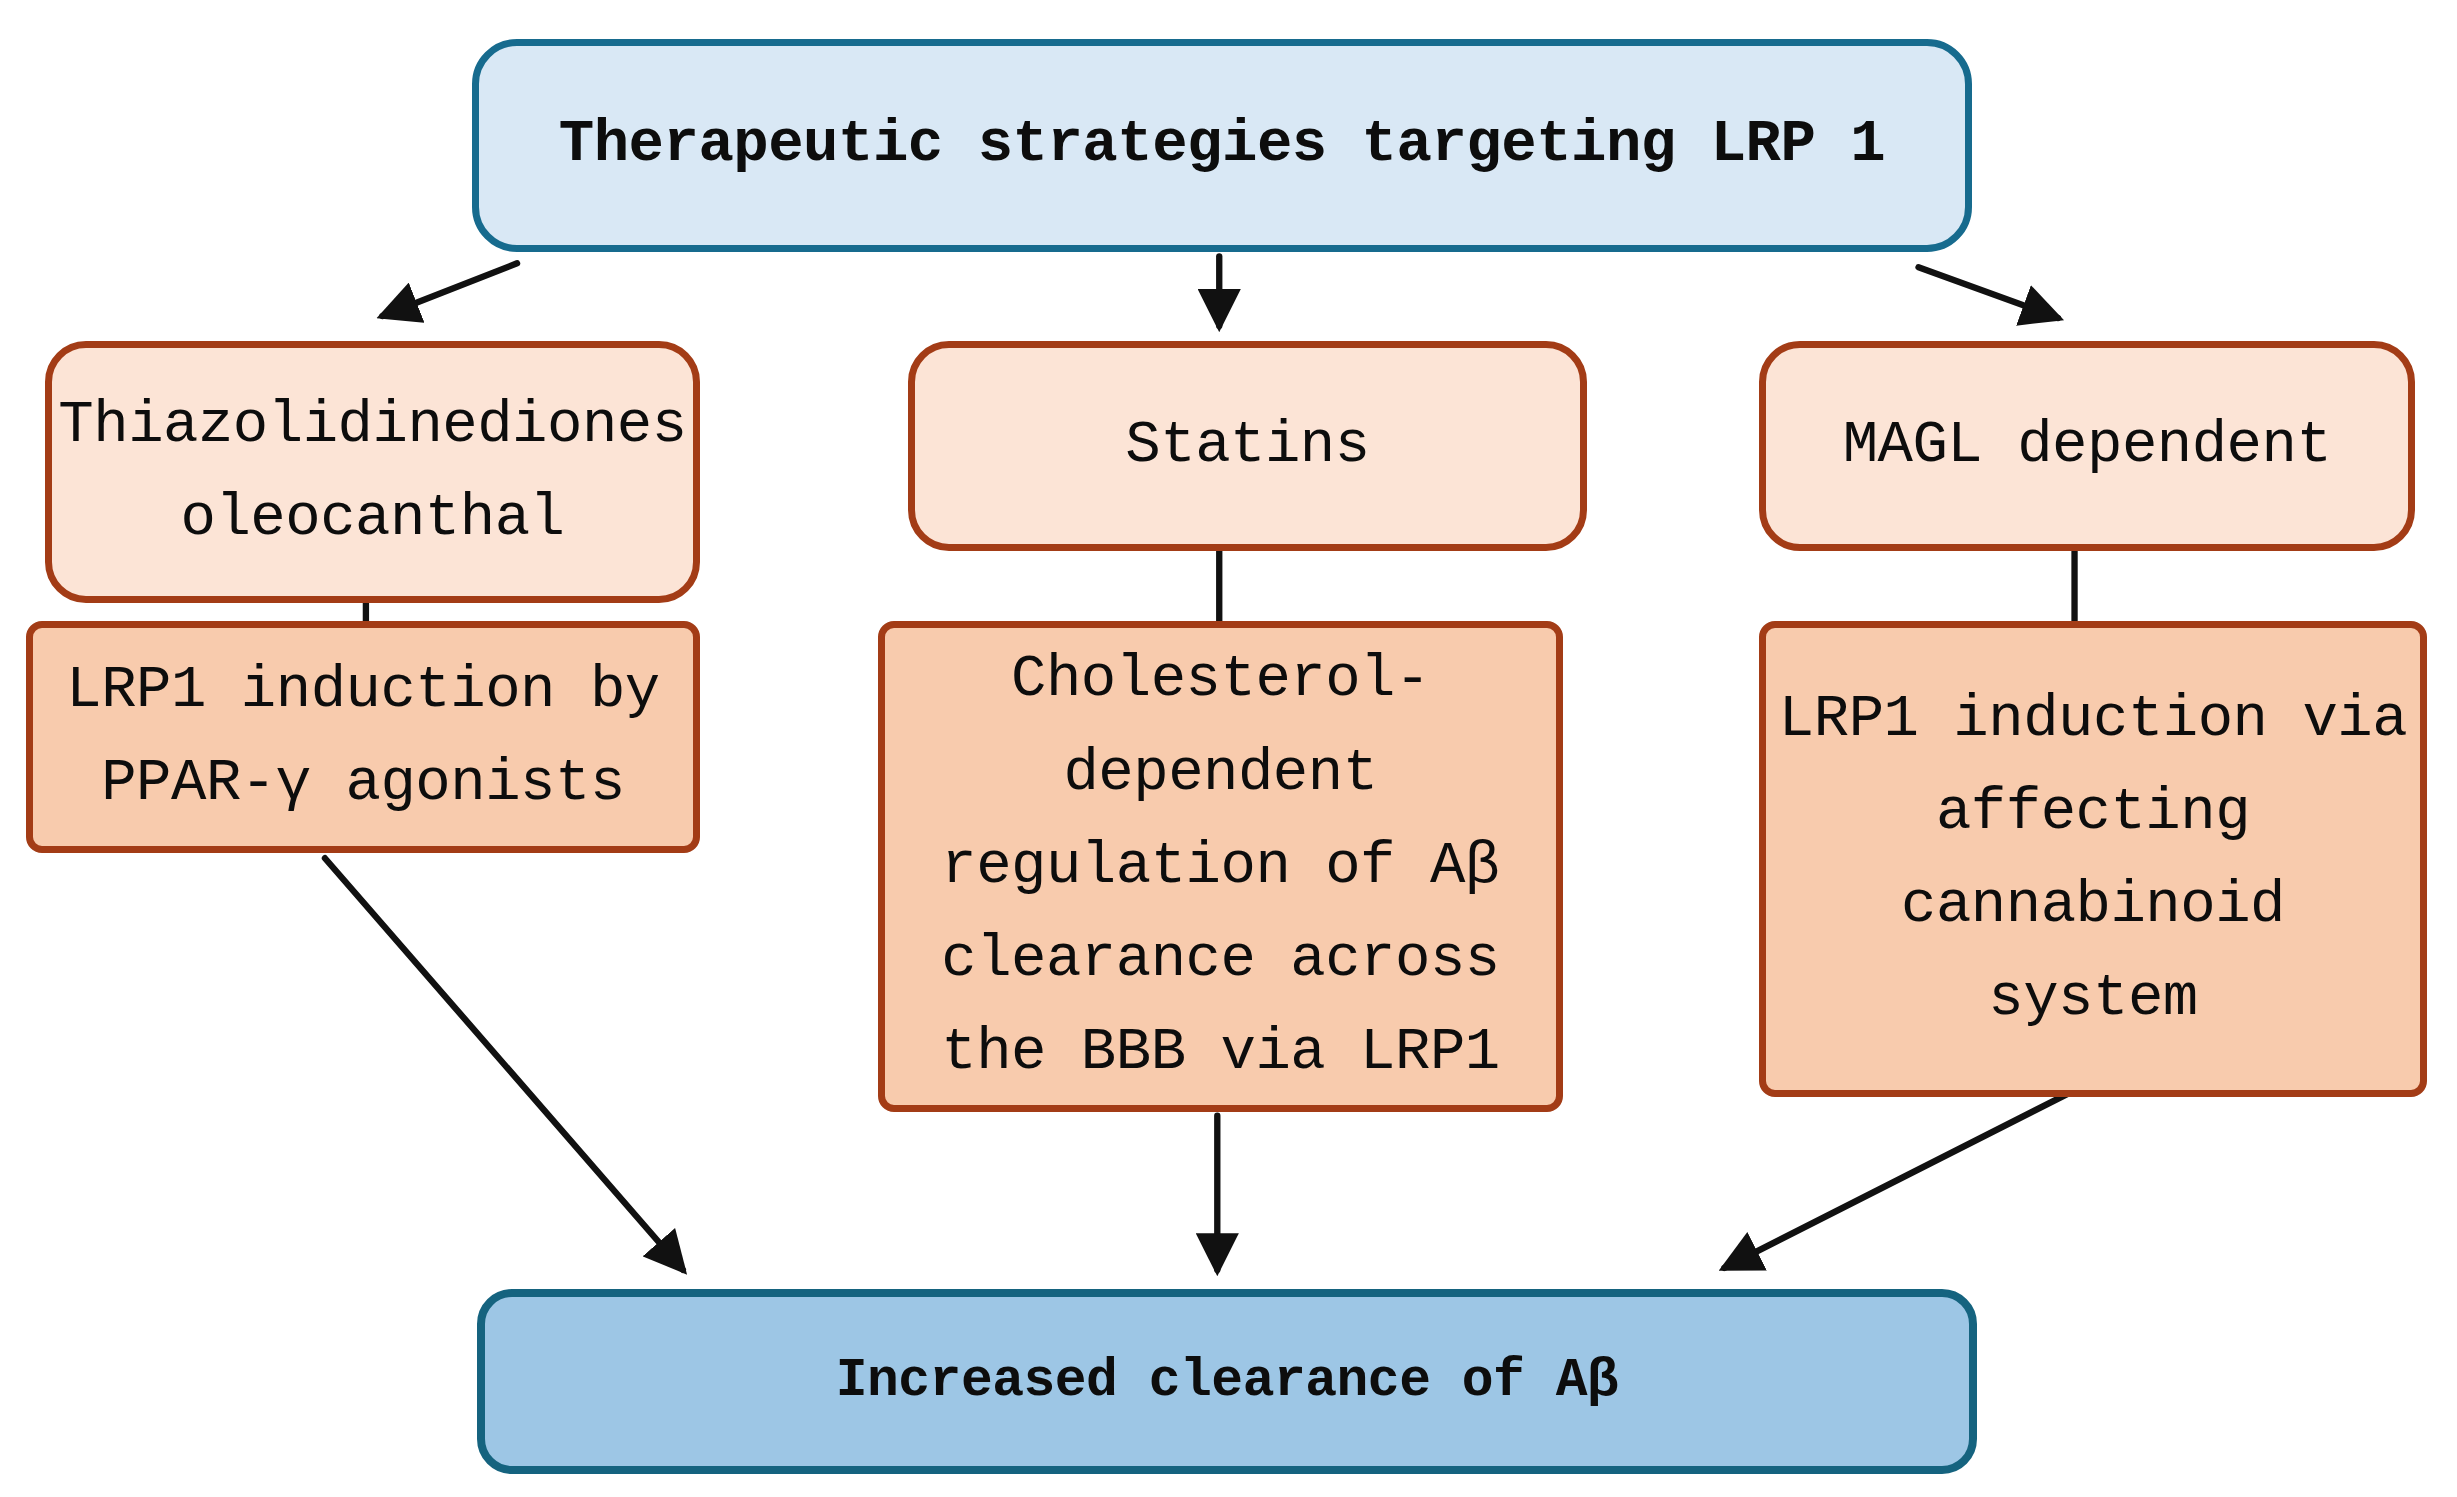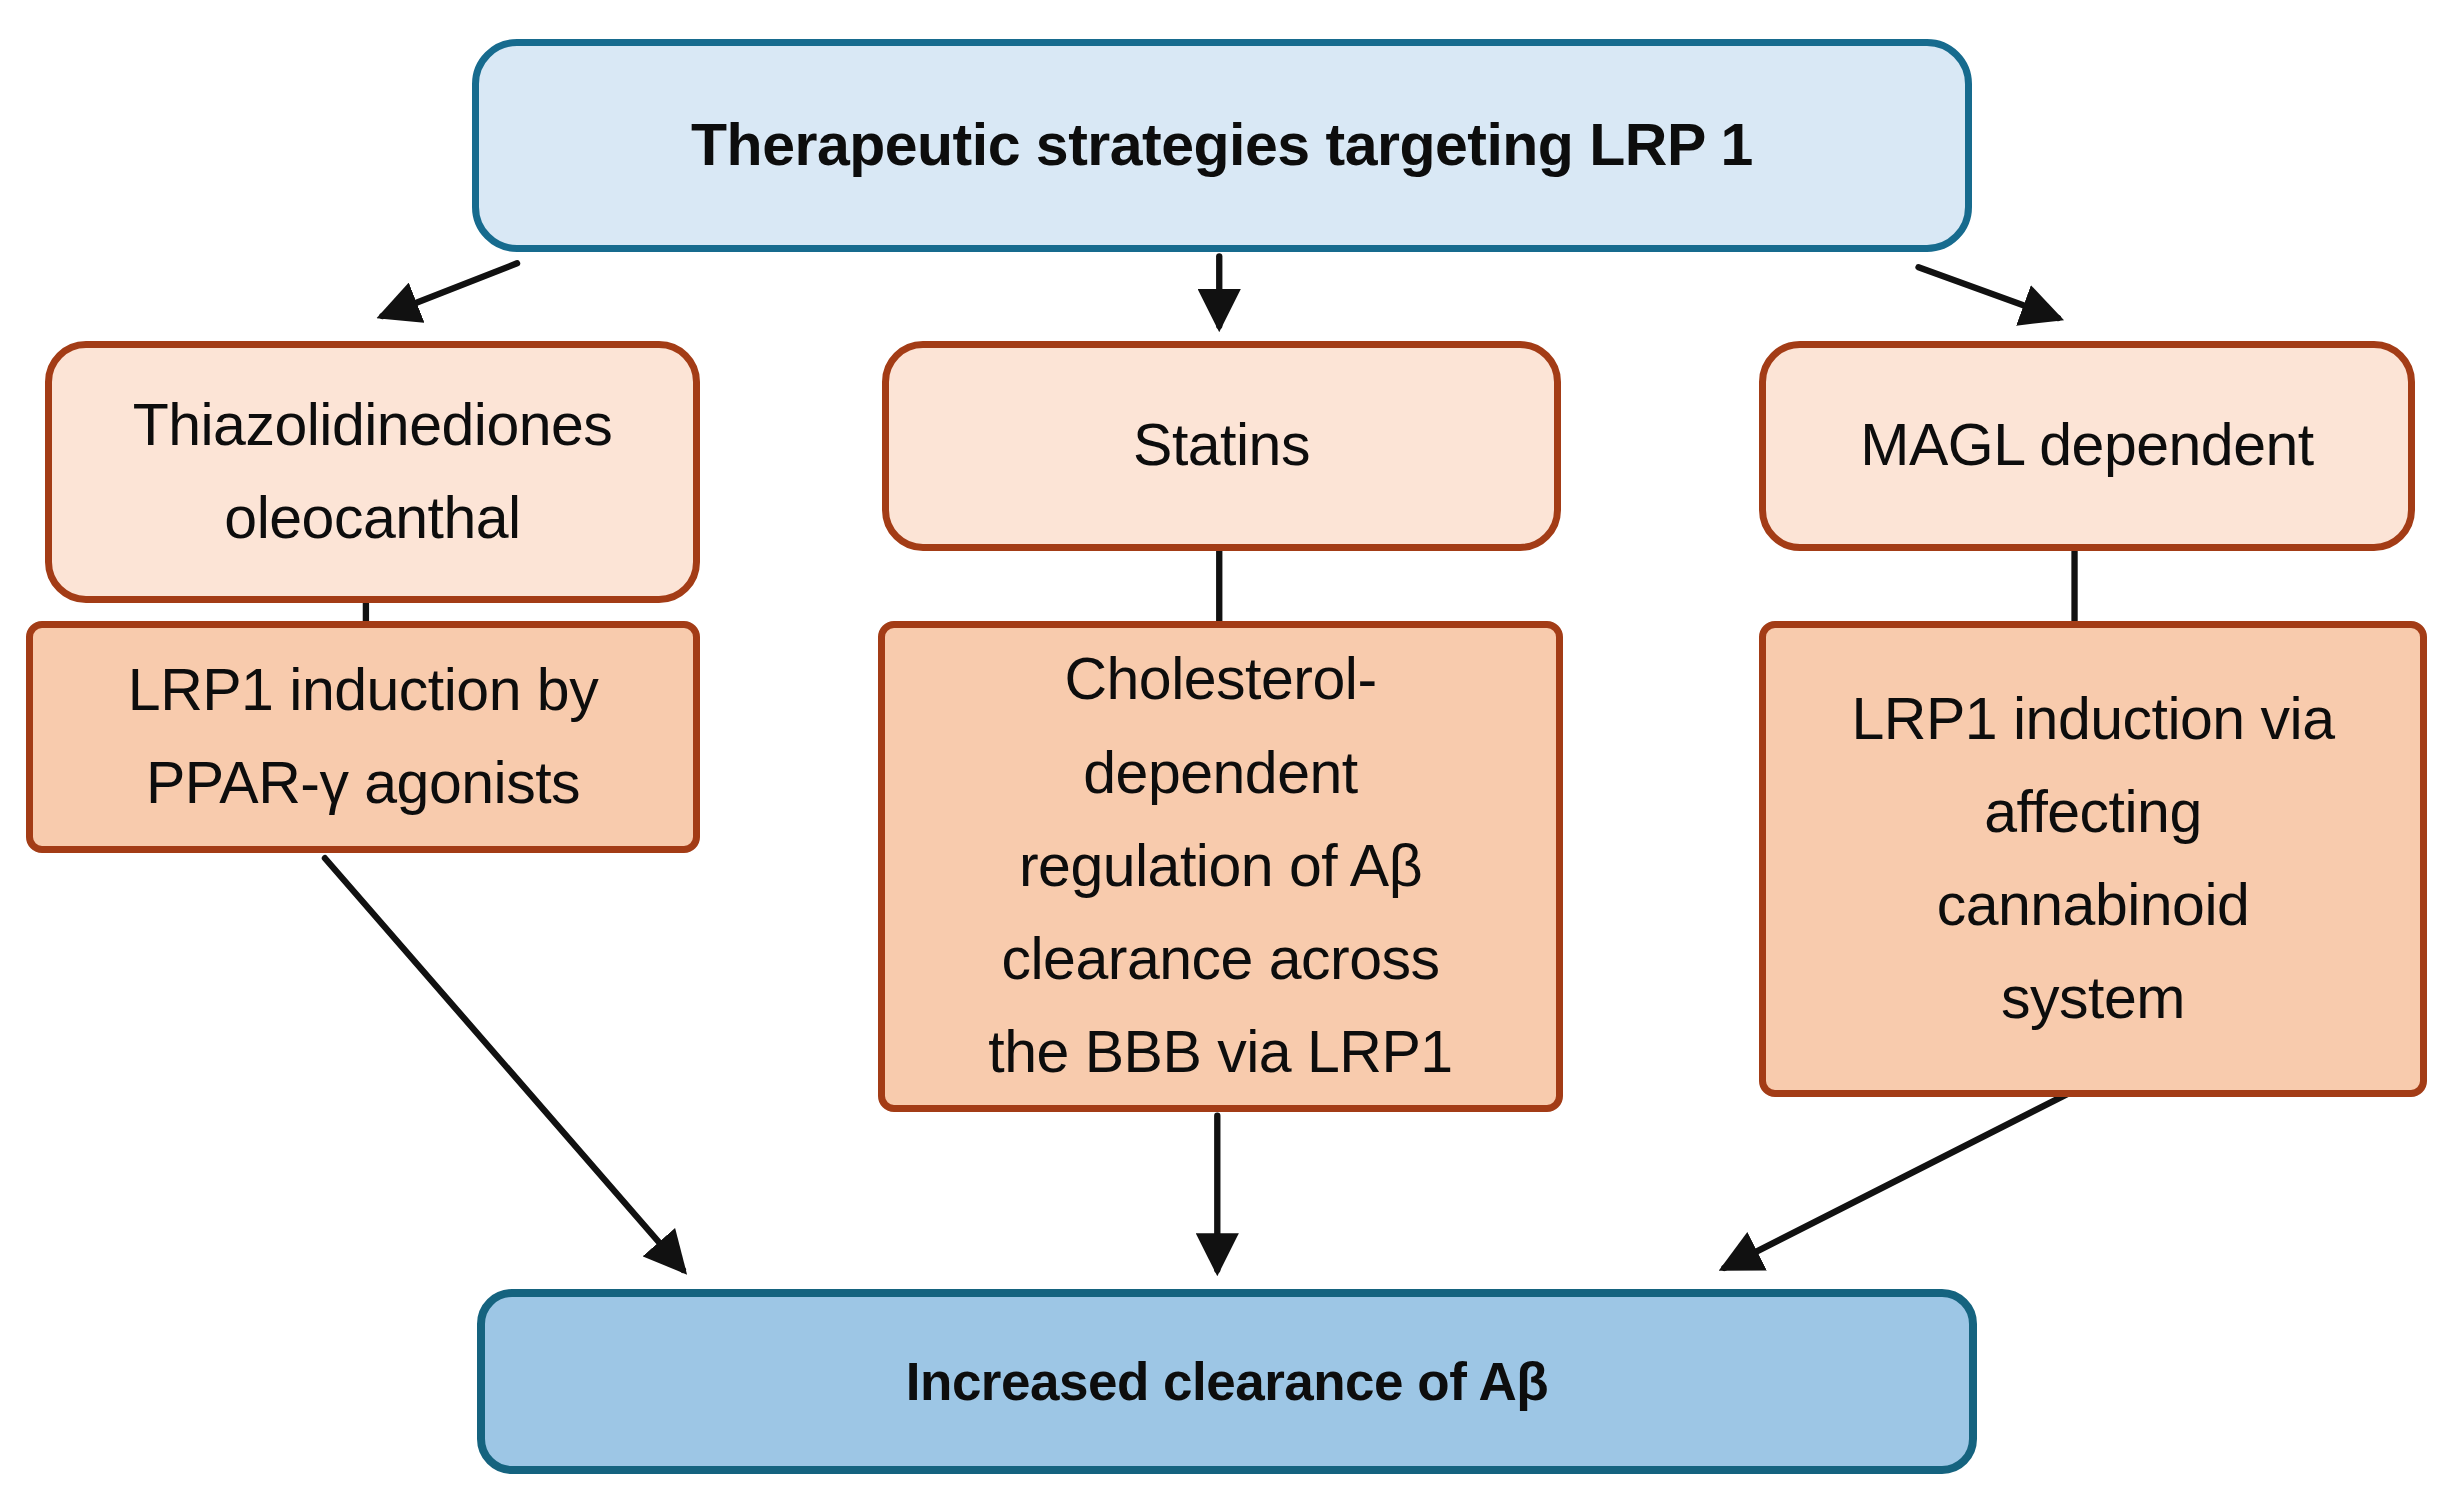--- a/index.html
+++ b/index.html
@@ -29,40 +29,41 @@
   .node {
     position: absolute;
     box-sizing: border-box;
     display: flex;
     align-items: center;
     justify-content: center;
     text-align: center;
     white-space: pre-line;
     letter-spacing: -0.5px;
     line-height: 1.58;
+    font-family: Liberation Mono, monospace;
   }
   .node .label { width: 100%; }
   .title-node {
     left: 472px; top: 39px; width: 1500px; height: 213px;
     background: var(--title-fill);
     border: 7.8px solid var(--title-border);
     border-radius: 45px;
     font-size: 59px;
     font-weight: 700;
     line-height: 1.2;
   }
   .strategy-node {
     background: var(--strategy-fill);
     border: 7.8px solid var(--box-border);
     border-radius: 41px;
     font-size: 59px;
     font-weight: 400;
   }
   .strategy-1 { left: 45px;  top: 341px; width: 655px; height: 262px; }
-  .strategy-2 { left: 882px; top: 341px; width: 679px; height: 210px; }
+  .strategy-2 { left: 908px; top: 341px; width: 679px; height: 210px; }
   .strategy-3 { left: 1759px; top: 341px; width: 656px; height: 210px; }
   .mechanism-node {
     background: var(--mechanism-fill);
     border: 7.8px solid var(--box-border);
     border-radius: 16px;
     font-size: 59px;
     font-weight: 400;
   }
   .mechanism-1 { left: 26px;  top: 621px; width: 674px; height: 232px; }
   .mechanism-2 { left: 878px; top: 621px; width: 685px; height: 491px; }

